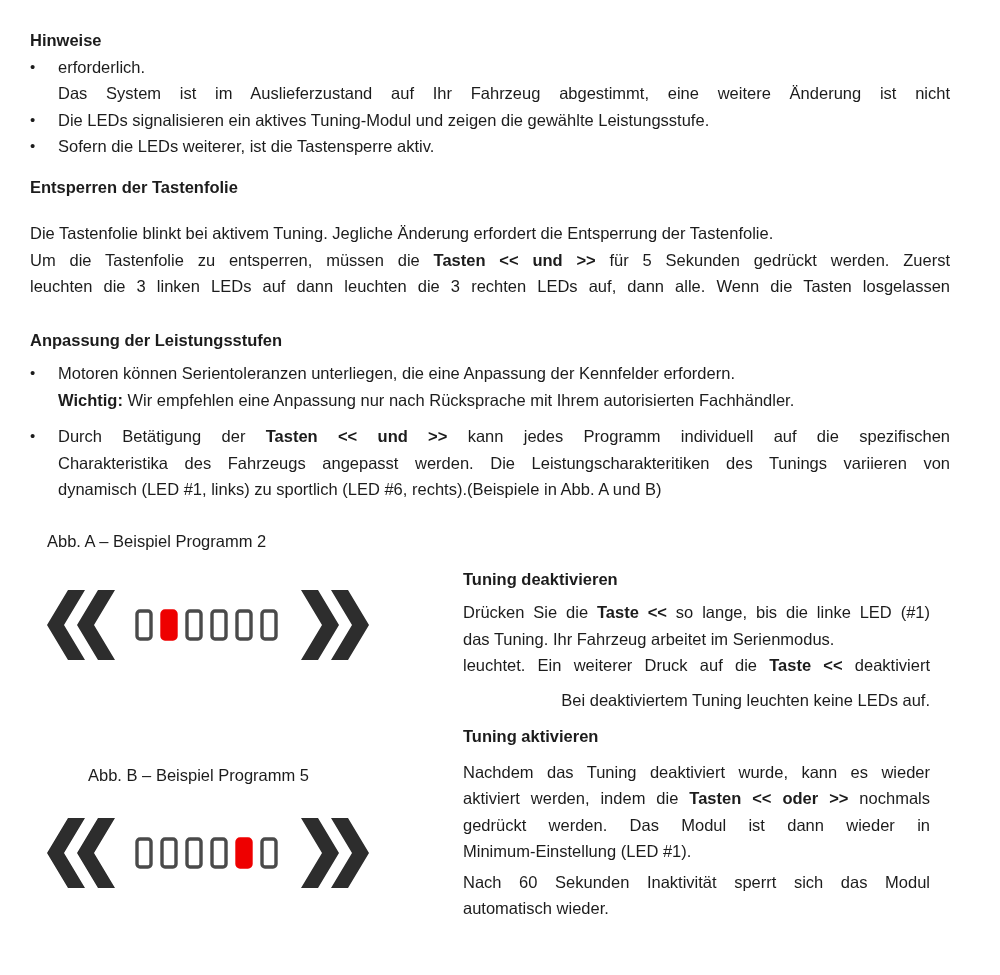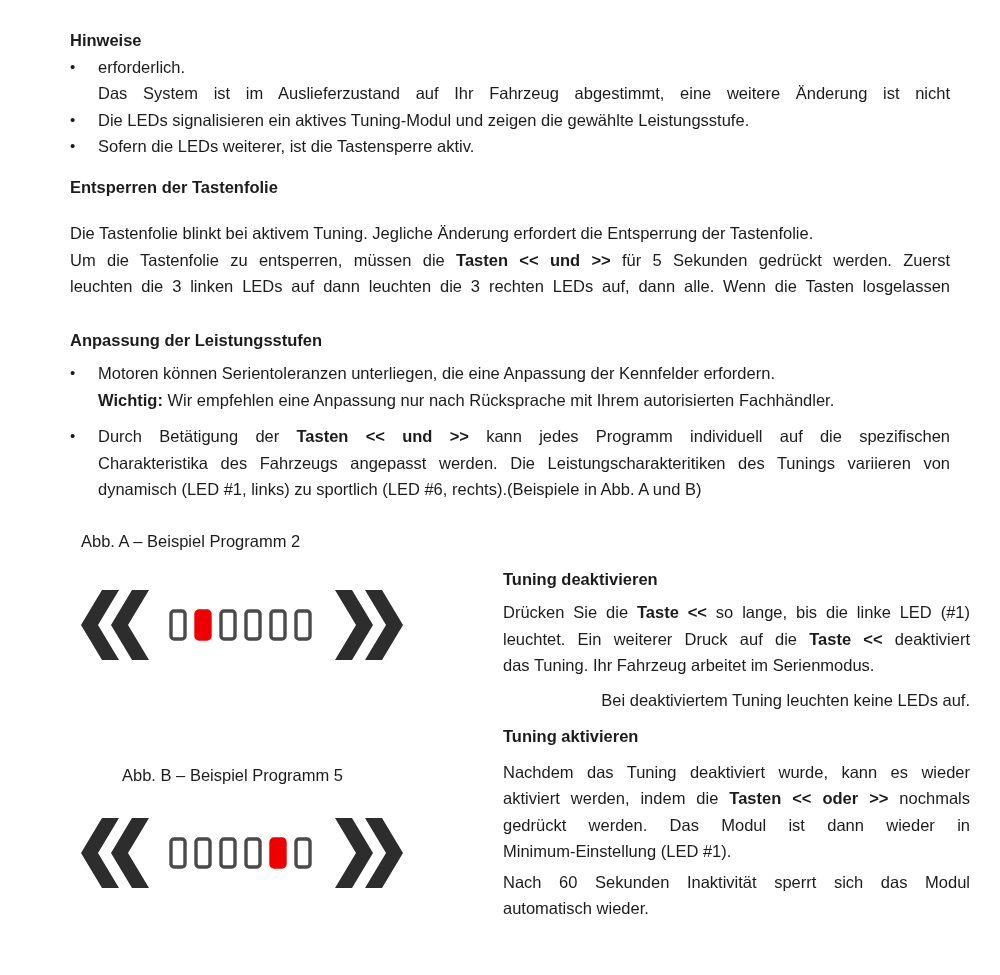--- a/index.html
+++ b/index.html
@@ -12,21 +12,21 @@
   *{box-sizing:border-box;}
   html,body{margin:0;padding:0;background:#fff;}
   .page{
     position:relative;
     width:1000px;height:975px;
     background:var(--paper);
     color:var(--ink);
     font-family:"Liberation Sans","DejaVu Sans",sans-serif;
     font-size:16.5px;
     line-height:26.5px;
-    padding:27px 50px 0 70px;
+    padding:27px 50px 0 30px;
     overflow:hidden;
     border-radius:14px;
   }
   .head{
     font-size:16.5px;line-height:26.5px;
     font-weight:700;margin:0;
   }
   .line{min-height:26.5px;}
   .jline{text-align:justify;text-align-last:justify;}
   b{font-weight:700;}
@@ -34,21 +34,21 @@
   .bullet .dot{flex:0 0 28px;font-size:15px;}
   .bullet .content{flex:1 1 auto;min-width:0;}
 
   #h-entsperren{margin-top:14px;}
   #p-entsperren{margin-top:20px;}
   #h-anpassung{margin-top:27px;}
   #b-anp1{margin-top:7px;}
   #b-anp2{margin-top:10px;}
 
   .lower{position:relative;margin-top:25px;height:410px;}
-  .figcol{position:absolute;left:11px;top:0;width:433px;}
+  .figcol{position:absolute;left:17px;top:0;width:433px;}
   .figlabel{min-height:26.5px;}
   .ledfig{display:block;margin-top:36px;}
   #figlabel-b{margin-top:102px;margin-left:41px;}
   .chev{fill:var(--chev,#2d2d2d);}
   .led{fill:#ffffff;stroke:var(--led-off,#4a4a4a);stroke-width:3.4;}
   .led.on{fill:var(--led-on,#ee0000);stroke:var(--led-on,#ee0000);}
 
   .rightcol{position:absolute;left:433px;top:38px;width:467px;}
   #p-deak1{margin-top:7px;}
   #p-deak2{margin-top:8px;text-align:right;}
@@ -155,22 +155,22 @@
           <polygon points="17,0 38,35 17,70 0,70 21,35 0,0"></polygon>
           <polygon points="47,0 68,35 47,70 30,70 51,35 30,0"></polygon>
         </g>
       </svg>
     </div>
 
     <div class="rightcol">
       <h2 class="head">Tuning deaktivieren</h2>
       <div id="p-deak1">
         <div class="line jline"><span>Drücken Sie die </span><b>Taste &lt;&lt;</b><span> so lange, bis die linke LED (#1)</span></div>
+        <div class="line"><span>das Tuning. Ihr Fahrzeug arbeitet im Serienmodus.</span></div>
         <div class="line jline"><span>leuchtet. Ein weiterer Druck auf die </span><b>Taste &lt;&lt;</b><span> deaktiviert</span></div>
-        <div class="line"><span>das Tuning. Ihr Fahrzeug arbeitet im Serienmodus.</span></div>
       </div>
       <div id="p-deak2">
         <div class="line"><span>Bei deaktiviertem Tuning leuchten keine LEDs auf.</span></div>
       </div>
 
       <h2 class="head" id="h-aktivieren">Tuning aktivieren</h2>
       <div id="p-akt1">
         <div class="line jline"><span>Nachdem das Tuning deaktiviert wurde, kann es wieder</span></div>
         <div class="line jline"><span>aktiviert werden, indem die </span><b>Tasten &lt;&lt; oder &gt;&gt;</b><span> nochmals</span></div>
         <div class="line jline"><span>gedrückt werden. Das Modul ist dann wieder in</span></div>

